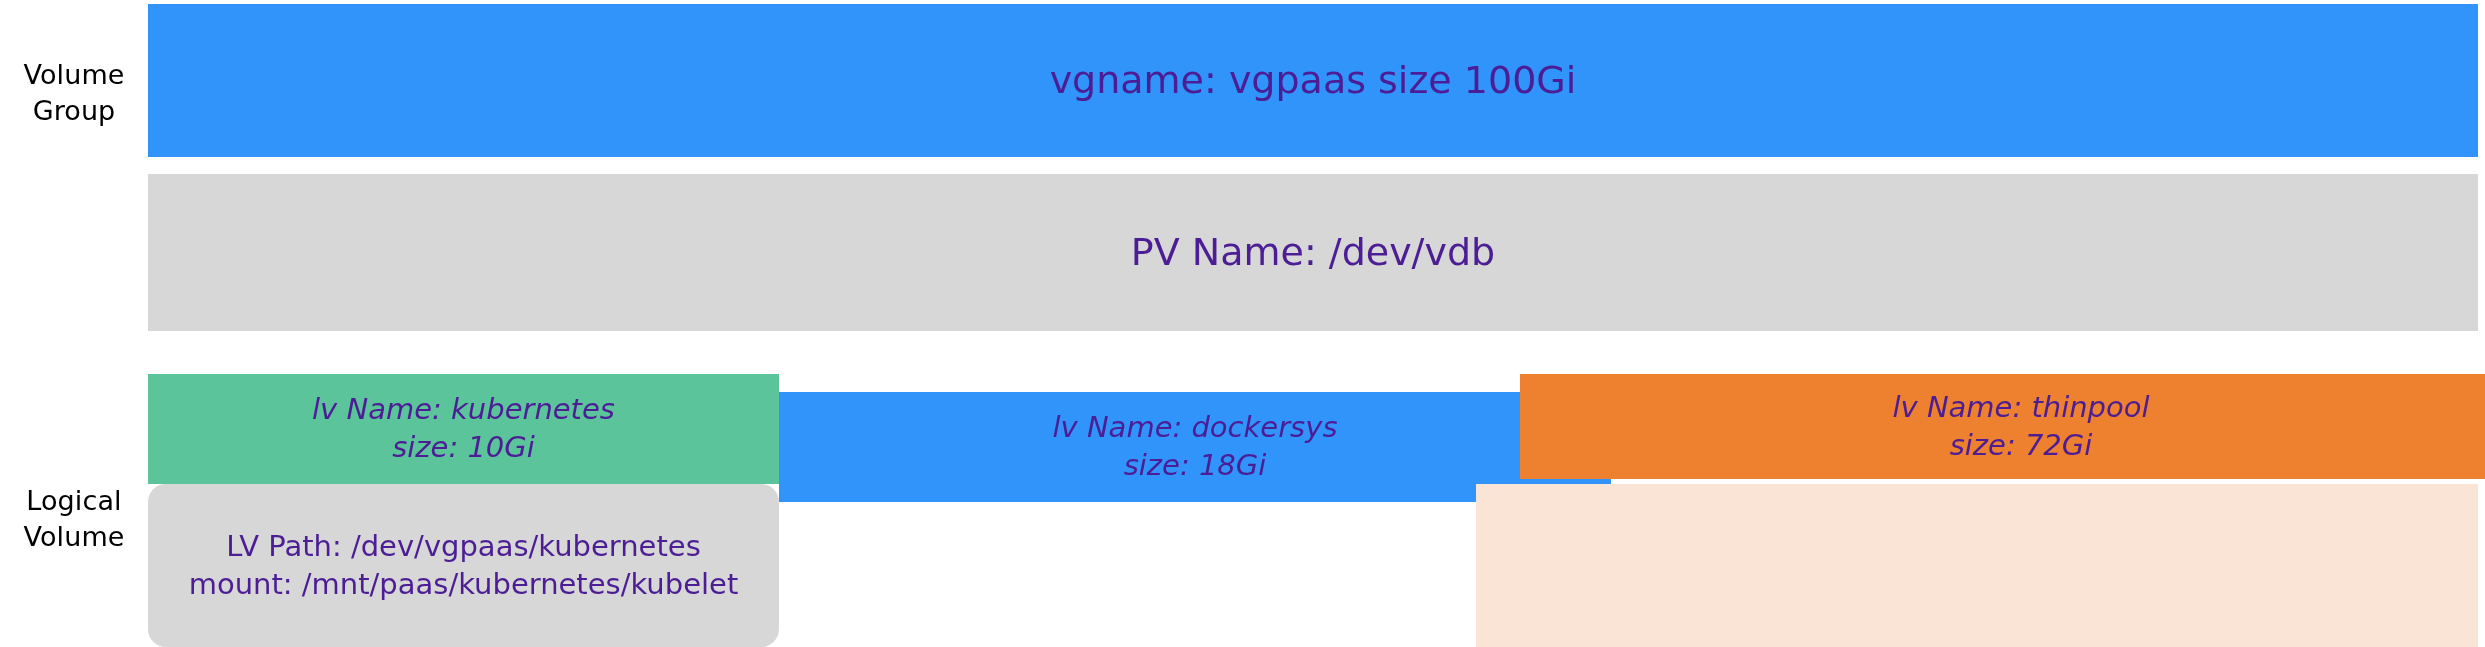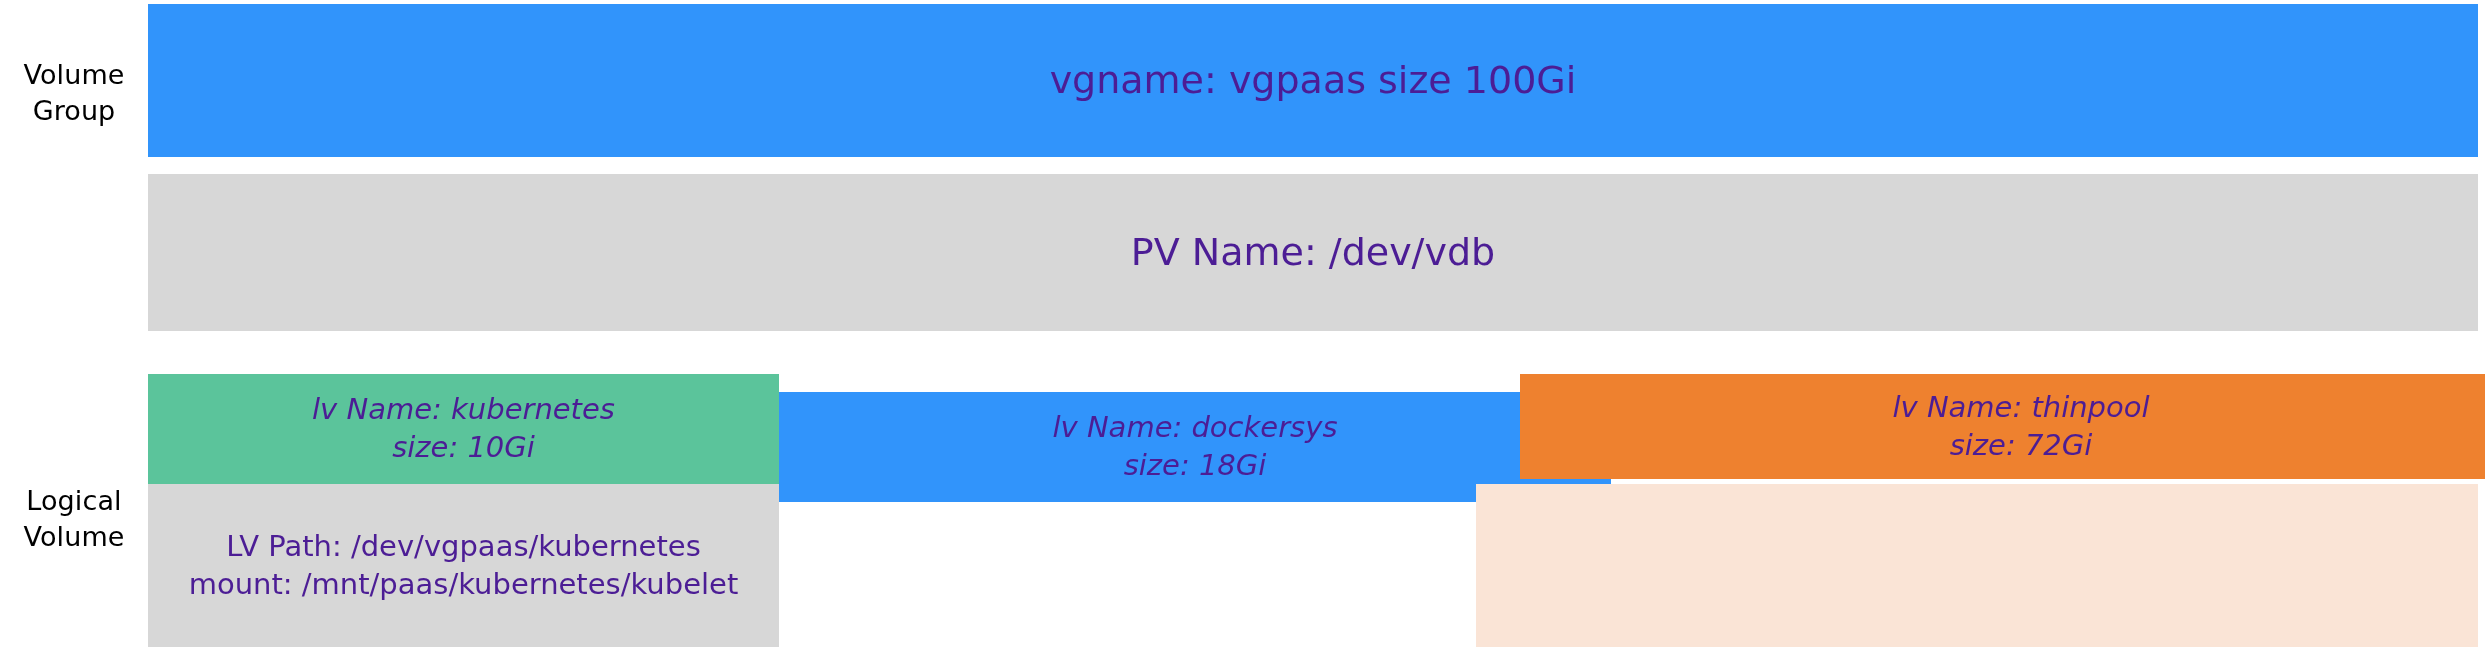--- a/index.html
+++ b/index.html
@@ -91,20 +91,21 @@
     background: #ee812f;
   }
 
   
   #lv-kubernetes-body {
     left: 148px;
     top: 484px;
     width: 631px;
     height: 163px;
     background: #d7d7d7;
+    border-radius: 18px;
   }
   #lv-dockersys-body {
     left: 779px;
     top: 484px;
     width: 697px;
     height: 163px;
     background: #dfe8f3;
   }
   #lv-thinpool-body {
     left: 1476px;

